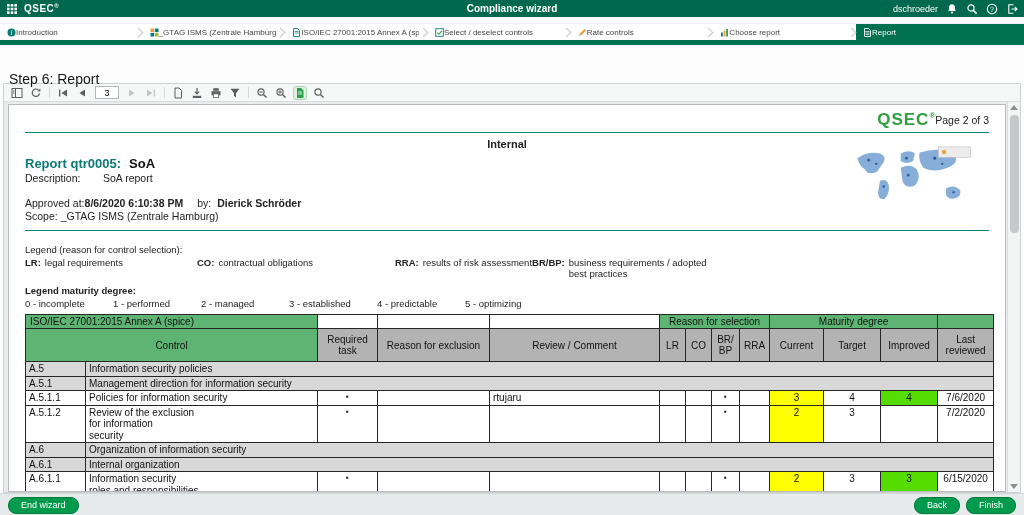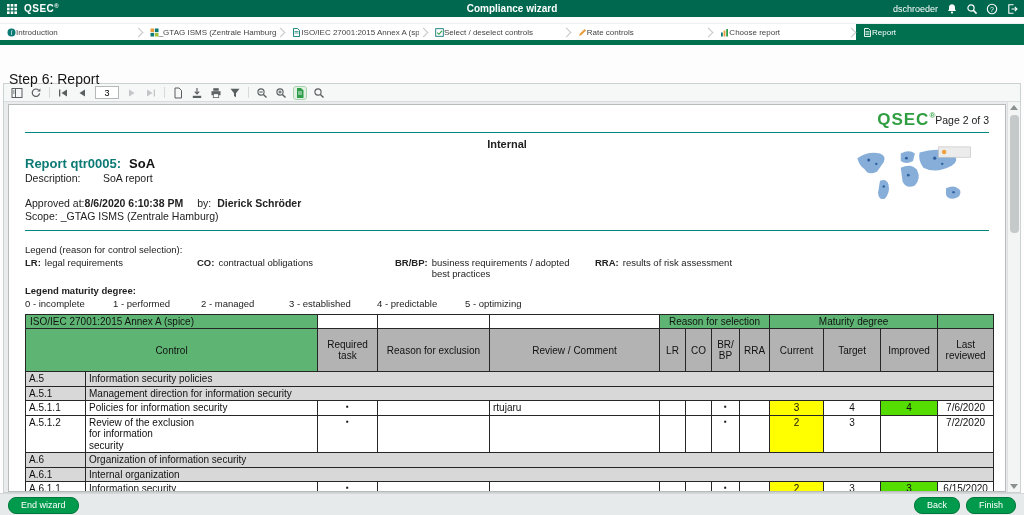--- a/index.html
+++ b/index.html
@@ -83,21 +83,21 @@
   .soa th{font-weight:normal;text-align:center;vertical-align:middle;line-height:1.1}
   th.green{background:#5eb573}
   th.grayh{background:#b3b3b3}
   th.whiteh{background:#fff}
   th.left{text-align:left;padding-left:4px}
   .soa tr.sec td{background:#d8d8d8}
   td.ctl{white-space:pre-line;line-height:1.15}
   td.mark{text-align:center;font-size:8px;line-height:1.3}
   td.num{text-align:center}
   .ghr th{height:14px}
-  .chr th{height:43px}
+  .chr th{height:33px}
 
   
   .footer{height:24px;background:#e7eaea;border-top:1px solid #d4d8d8;display:flex;align-items:center;padding:0 8px;margin-top:0}
   .btn{background:#009a4d;color:#fff;border:1px solid #007a3c;border-radius:8px;font-size:9px;font-family:inherit;padding:3px 12px;cursor:pointer;line-height:1}
   .f-right{margin-left:auto;display:flex;gap:6px}
 </style>
 </head>
 <body>
 
 <header class="topbar">
@@ -378,27 +378,27 @@
       <div class="legend-title">Legend (reason for control selection):</div>
       <div class="legend-row">
         <span class="lg-item lw1">
             <b>LR:</b>
             <span class="lg-text">legal requirements</span>
           </span>
         <span class="lg-item lw2">
             <b>CO:</b>
             <span class="lg-text">contractual obligations</span>
           </span>
+        <span class="lg-item">
+            <b>RRA:</b>
+            <span class="lg-text">results of risk assessment</span>
+          </span>
         <span class="lg-item lw3">
             <b>BR/BP:</b>
             <span class="lg-text">business requirements / adopted best practices</span>
-          </span>
-        <span class="lg-item">
-            <b>RRA:</b>
-            <span class="lg-text">results of risk assessment</span>
           </span>
       </div>
 
       <div class="mat-title">Legend maturity degree:</div>
       <div class="mat-row">
         <span>0 - incomplete</span>
         <span>1 - performed</span>
         <span>2 - managed</span>
         <span>3 - established</span>
         <span>4 - predictable</span>

